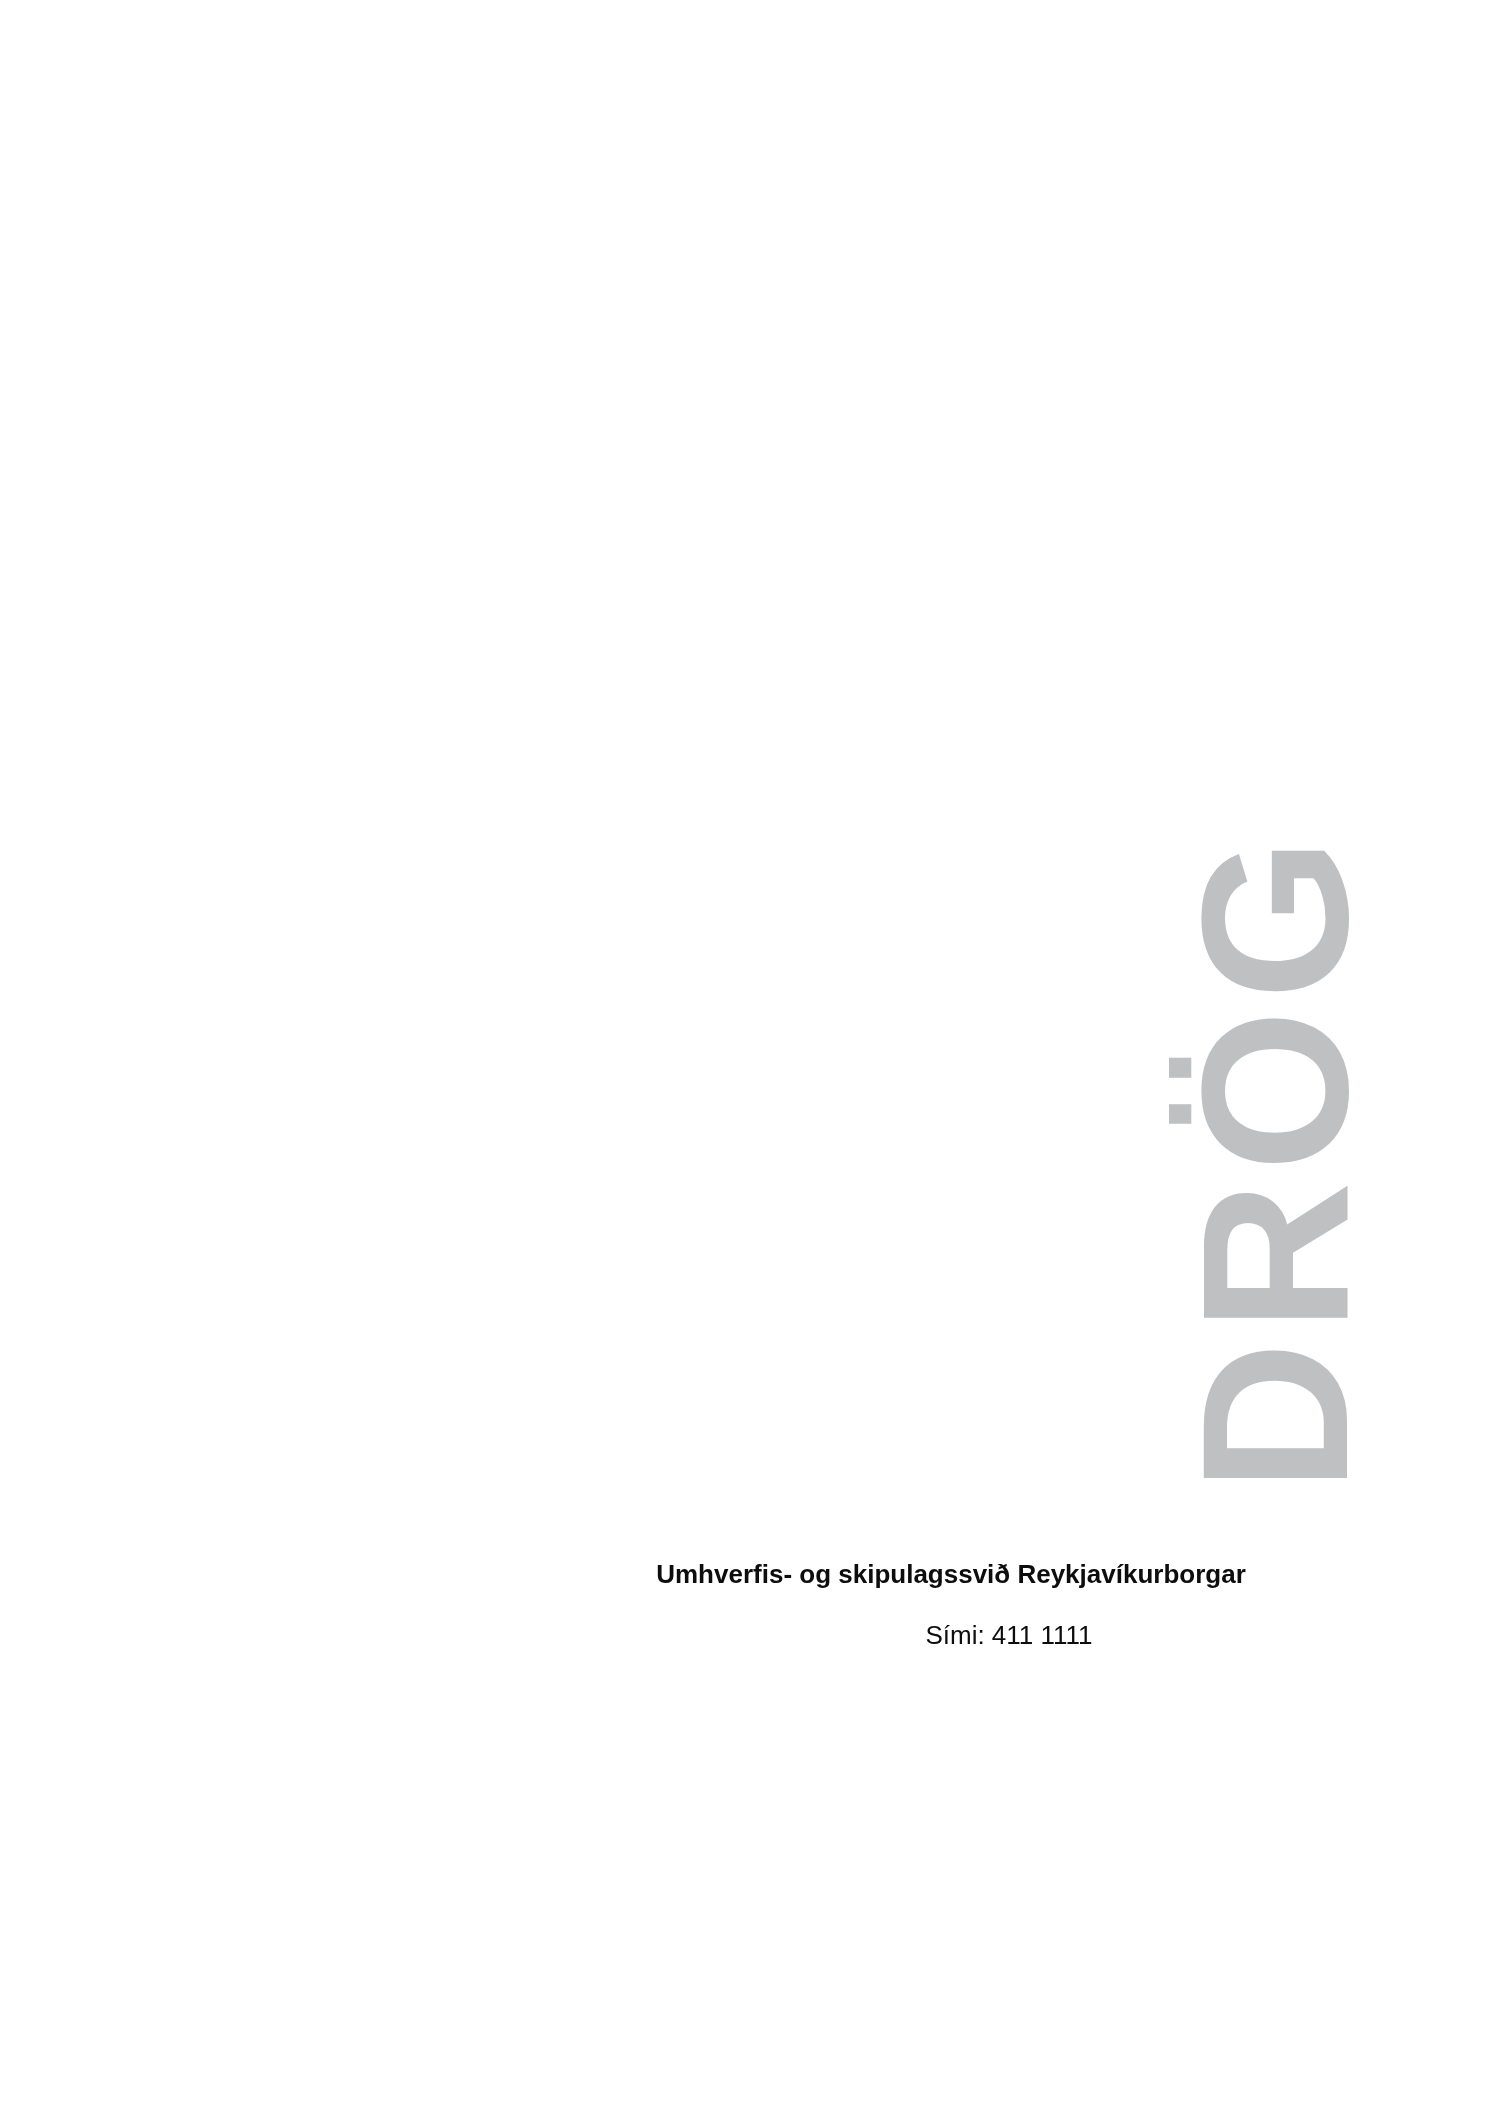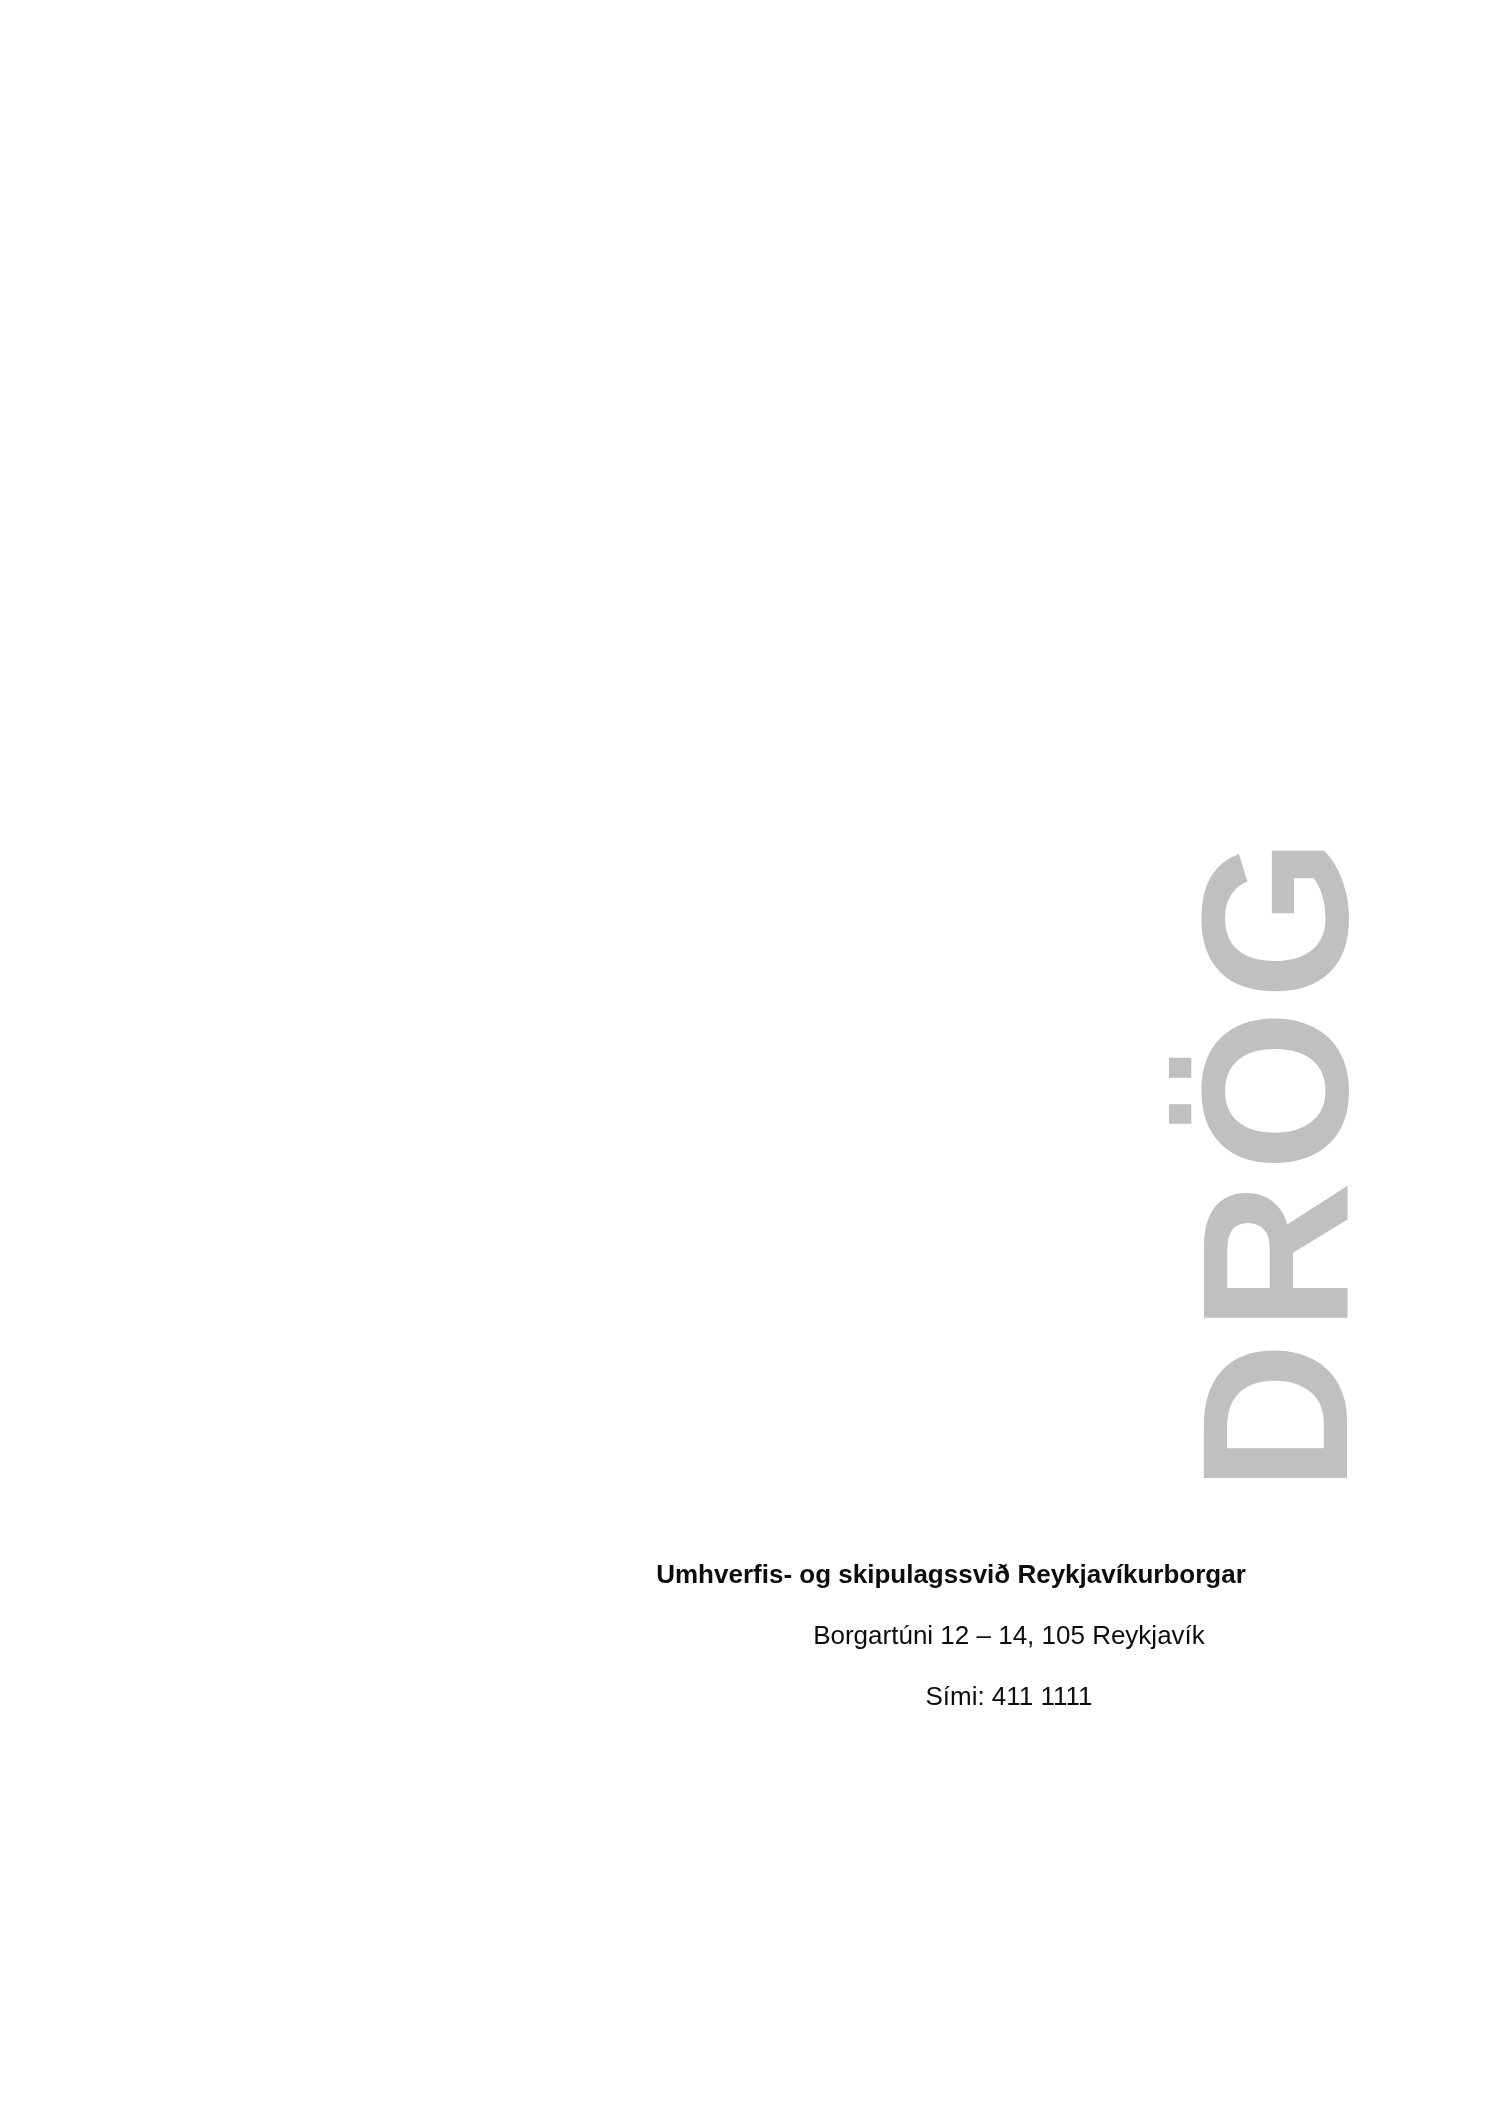--- a/index.html
+++ b/index.html
@@ -91,17 +91,16 @@
 
 <div class="page">
 
   <div class="watermark">
     <div class="watermark-text">DRÖG</div>
   </div>
 
 
   <div class="address-block">
     <p class="org-name">Umhverfis- og skipulagssvið Reykjavíkurborgar</p>
-    <p class="addr-line">Borgartúni 12 – 14, 105 Reykjavík</p>
     <p class="addr-line last">Sími: 411 1111</p>
   </div>
 
 </div>
 
 </body></html>

